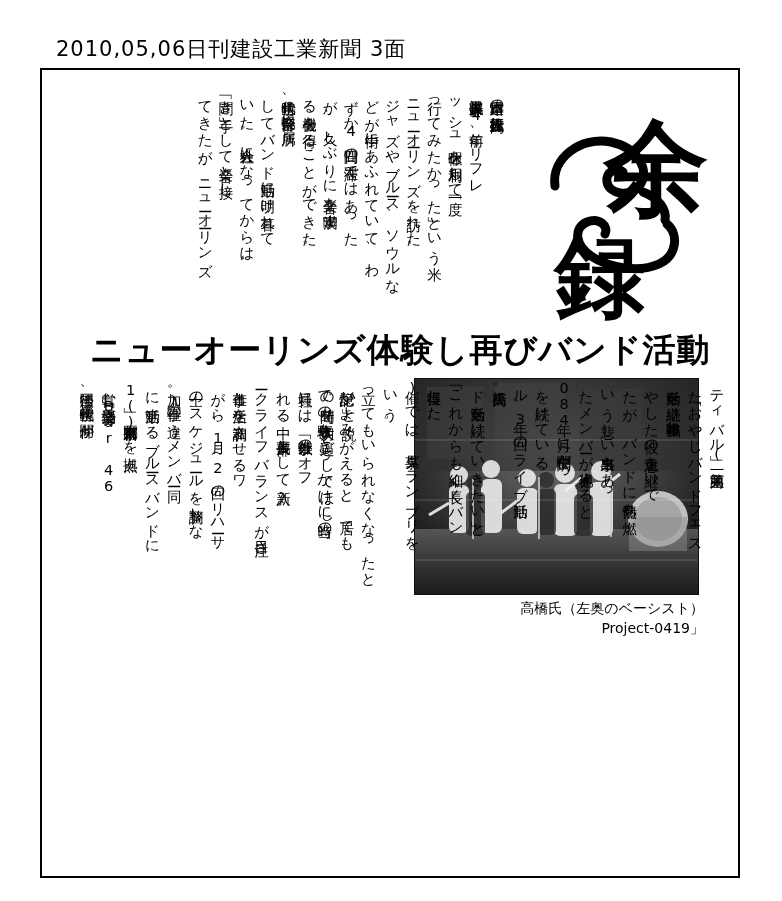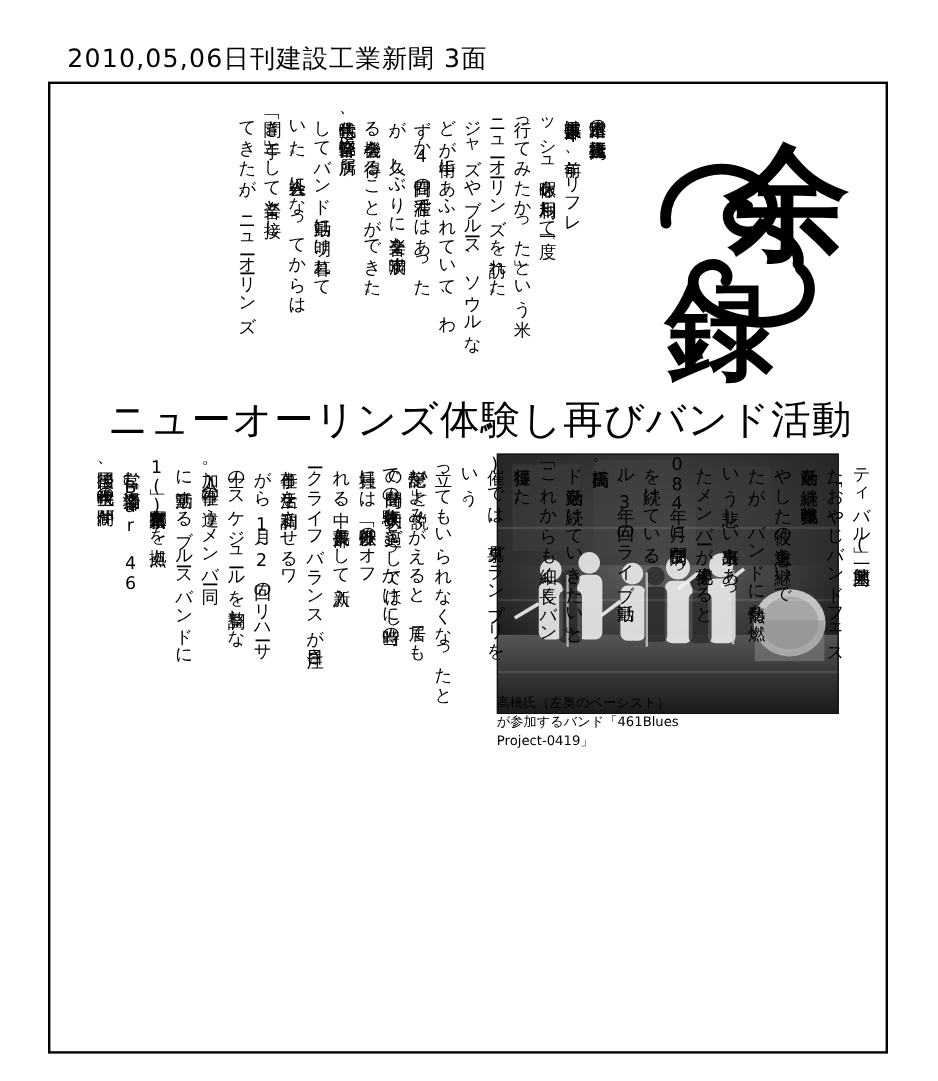--- a/index.html
+++ b/index.html
@@ -95,21 +95,21 @@
     line-height: 1.30;
   }
 
   
   .headline {
     position: absolute;
     left: 48px;
     top: 258px;
     width: 610px;
     font-size: 33px;
-    font-weight: normal;
+    font-weight: bold;
     letter-spacing: 1px;
     font-family: "DejaVu Sans", "Liberation Sans", sans-serif;
     white-space: nowrap;
   }
 
   
   .photo {
     position: absolute;
     left: 372px;
     top: 308px;
@@ -117,25 +117,25 @@
     height: 215px;
     background: #2a2a2a;
     overflow: hidden;
     border: 1px solid #111;
   }
   .photo svg { display: block; }
 
   .photo-caption {
     position: absolute;
     left: 372px;
-    top: 508px;
+    top: 528px;
     width: 290px;
-    font-size: 11px;
+    font-size: 14px;
     line-height: 1.45;
-    text-align: left;
+    text-align: right;
     font-family: "DejaVu Sans", "Liberation Sans", sans-serif;
   }
 
   
   .body-right {
     position: absolute;
     right: 12px;
     top: 310px;
     height: 480px;
     display: flex;
@@ -289,21 +289,20 @@
       <g fill="#ffffff" opacity="0.10">
         <rect x="0" y="60" width="283" height="2"></rect>
         <rect x="0" y="120" width="283" height="2"></rect>
         <rect x="0" y="180" width="283" height="2"></rect>
       </g>
     </svg>
   </div>
 
   <div class="photo-caption">
     <div>高橋氏（左奥のベーシスト）</div>
-    <div>が参加するバンド「461Blues</div>
     <div>Project-0419」</div>
   </div>
 
   <div class="body-right">
     <div class="vcol">ル、年3回のライブ活動</div>
     <div class="vcol">を続けている。</div>
     <div class="vcol">08年4月に闘病中だっ</div>
     <div class="vcol">たメンバーが他界すると</div>
     <div class="vcol">いう悲しい出来事もあっ</div>
     <div class="vcol">たが、バンドに情熱を燃</div>

